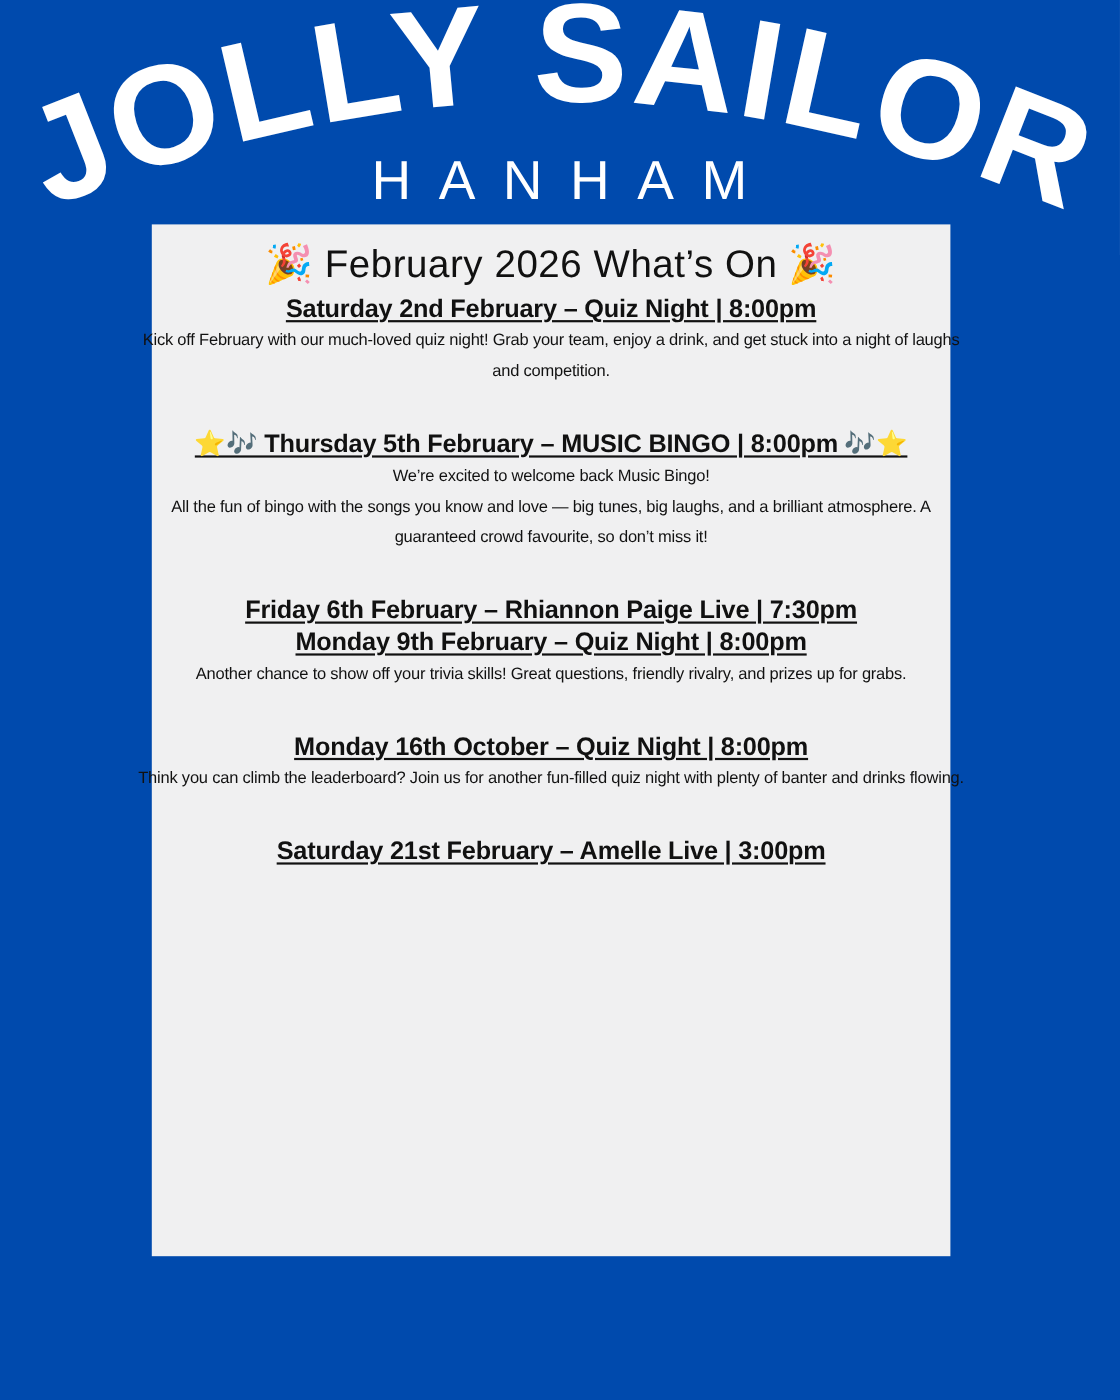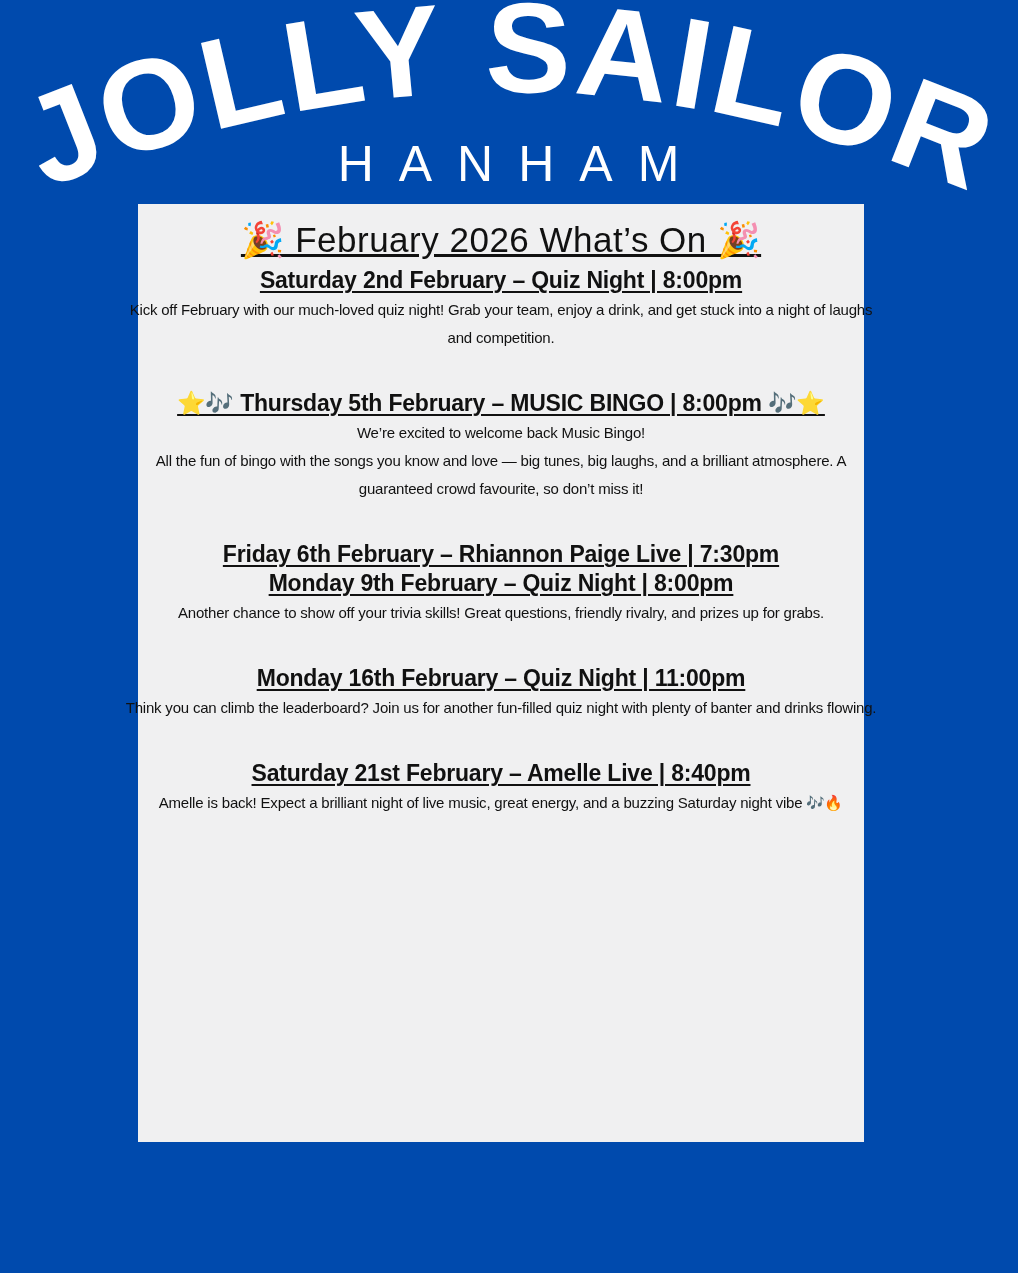--- a/index.html
+++ b/index.html
@@ -56,21 +56,20 @@
     background: var(--panel);
     color: var(--ink);
     text-align: center;
     padding-top: 10px;
   }
   .panel-title {
     font-size: 35px;
     font-weight: 400;
     margin: 6px 0 6px 0;
     letter-spacing: 0.5px;
-    text-decoration: underline;
   }
   .event { margin: 0; }
   .event-heading {
     font-size: 23px;
     font-weight: 700;
     margin: 0 0 2px 0;
     text-decoration: underline;
     text-decoration-thickness: 2px;
     text-underline-offset: 3px;
     letter-spacing: -0.2px;
@@ -118,24 +117,23 @@
     <section class="event">
       <h2 class="event-heading">Friday 6th February – Rhiannon Paige Live | 7:30pm</h2>
     </section>
 
     <section class="event">
       <h2 class="event-heading">Monday 9th February – Quiz Night | 8:00pm</h2>
       <p class="event-description">Another chance to show off your trivia skills! Great questions, friendly rivalry, and prizes up for grabs.</p>
     </section>
 
     <section class="event">
-      <h2 class="event-heading">Monday 16th February – Quiz Night | 11:00pm</h2>
+      <h2 class="event-heading">Monday 16th October – Quiz Night | 8:00pm</h2>
       <p class="event-description">Think you can climb the leaderboard? Join us for another fun-filled quiz night with plenty of banter and drinks flowing.</p>
     </section>
 
     <section class="event">
-      <h2 class="event-heading">Saturday 21st February – Amelle Live | 8:40pm</h2>
-      <p class="event-description">Amelle is back! Expect a brilliant night of live music, great energy, and a buzzing Saturday night vibe 🎶🔥</p>
+      <h2 class="event-heading">Saturday 21st February – Amelle Live | 3:00pm</h2>
     </section>
 
   </main>
 
 </div>
 
 </body></html>

